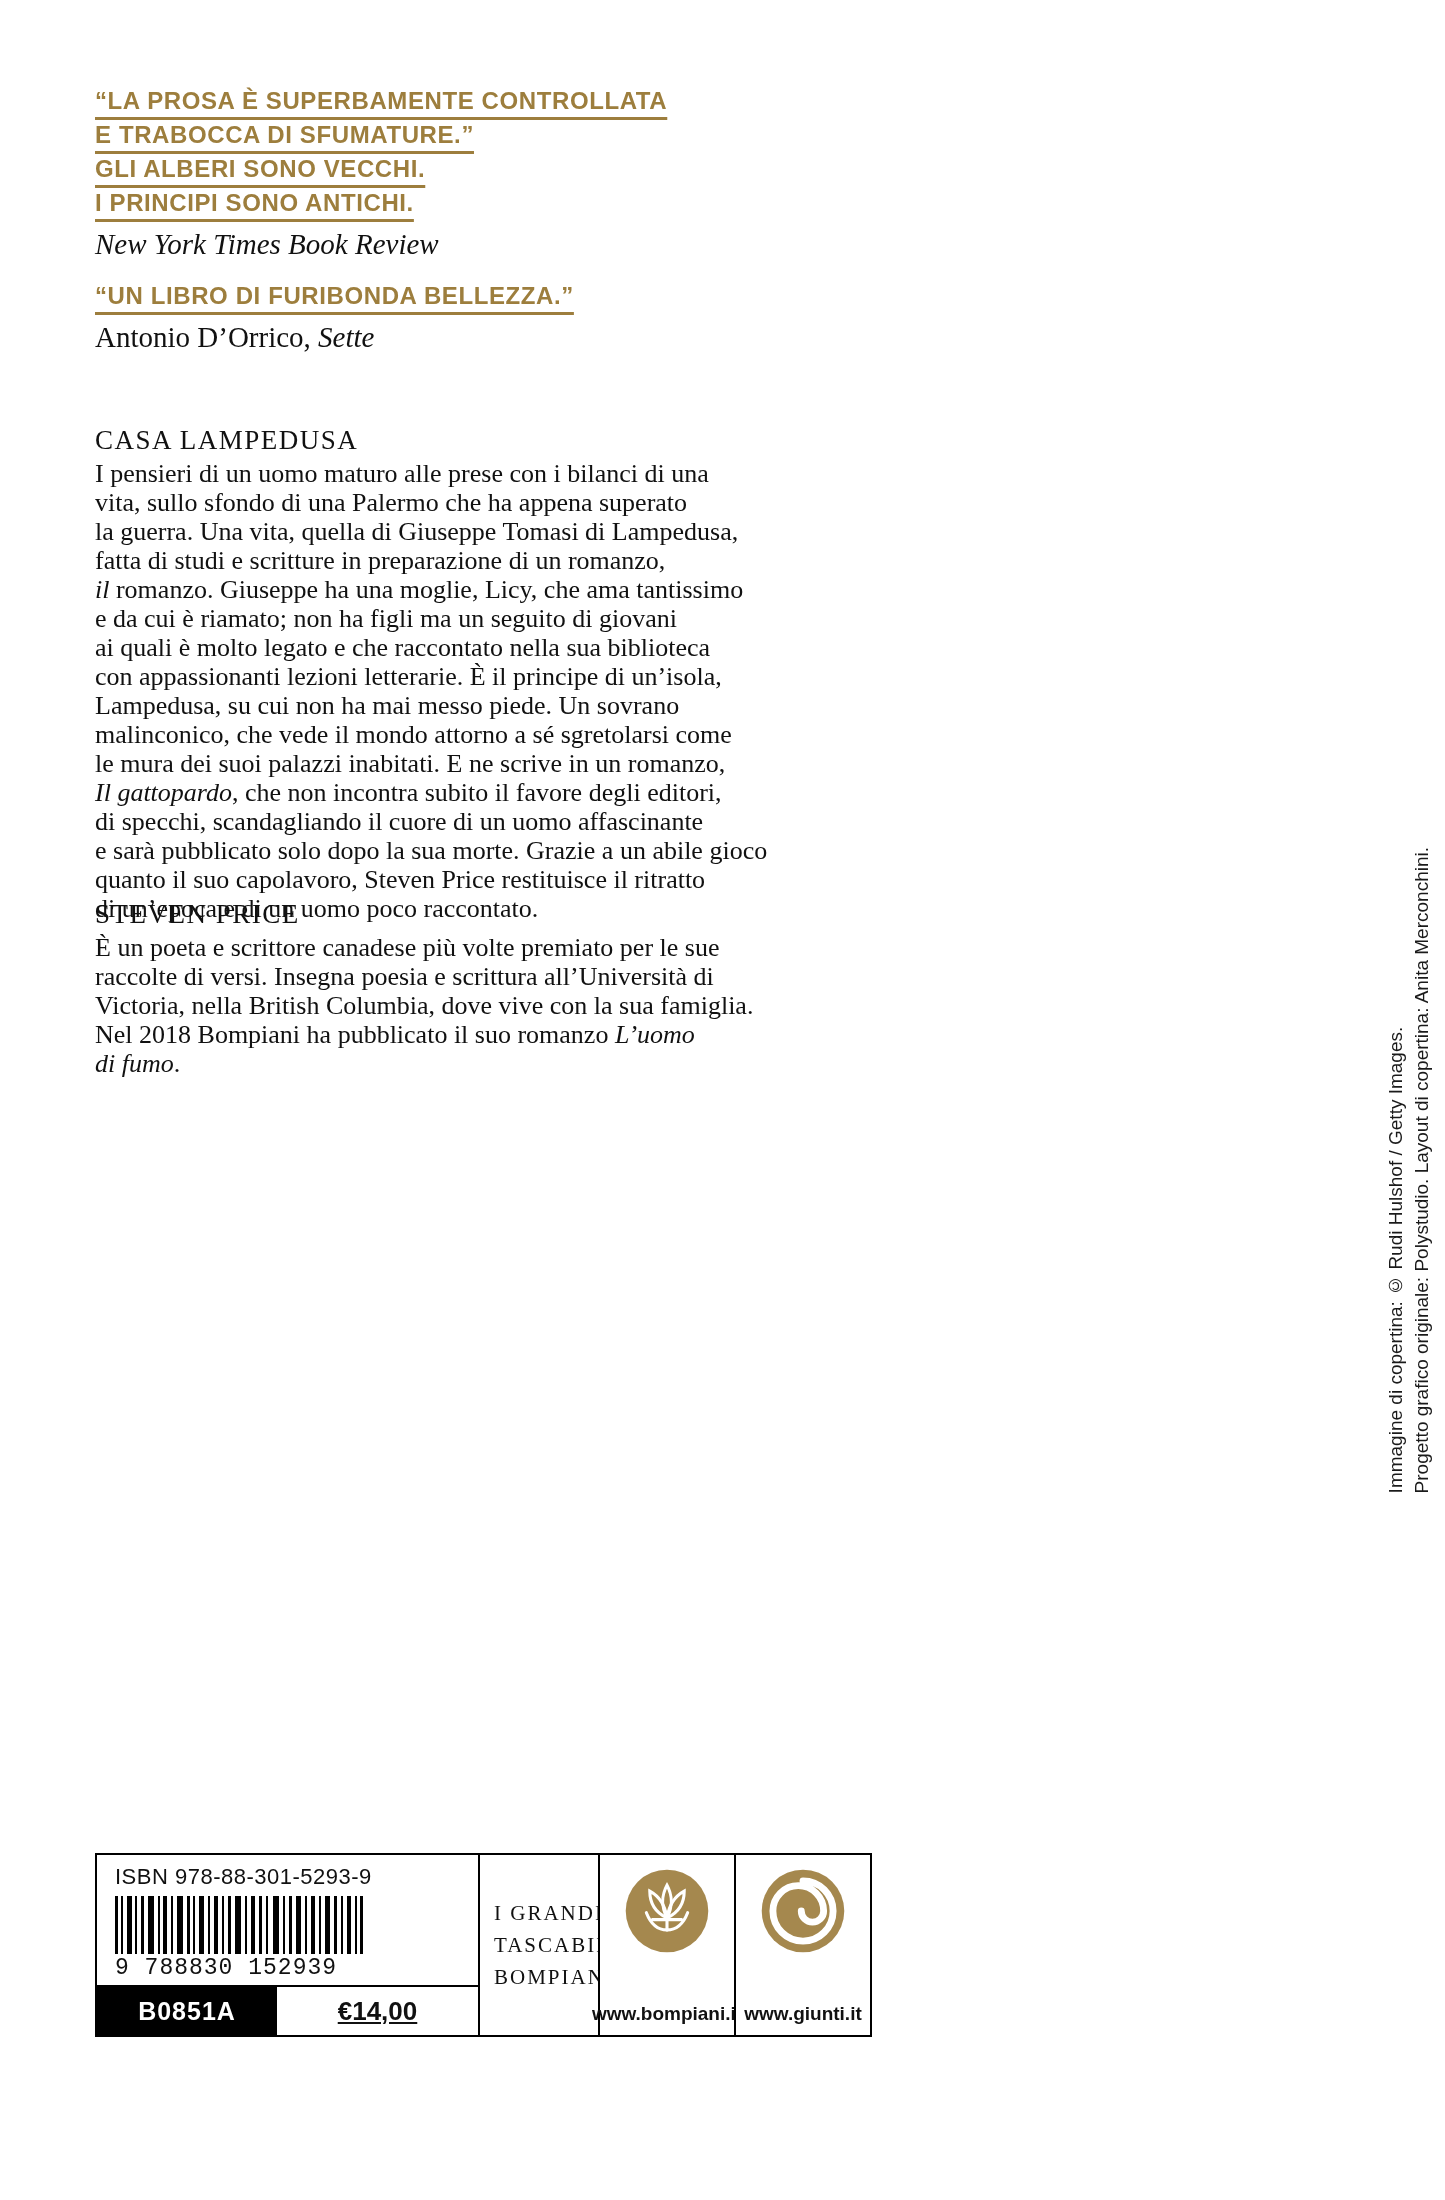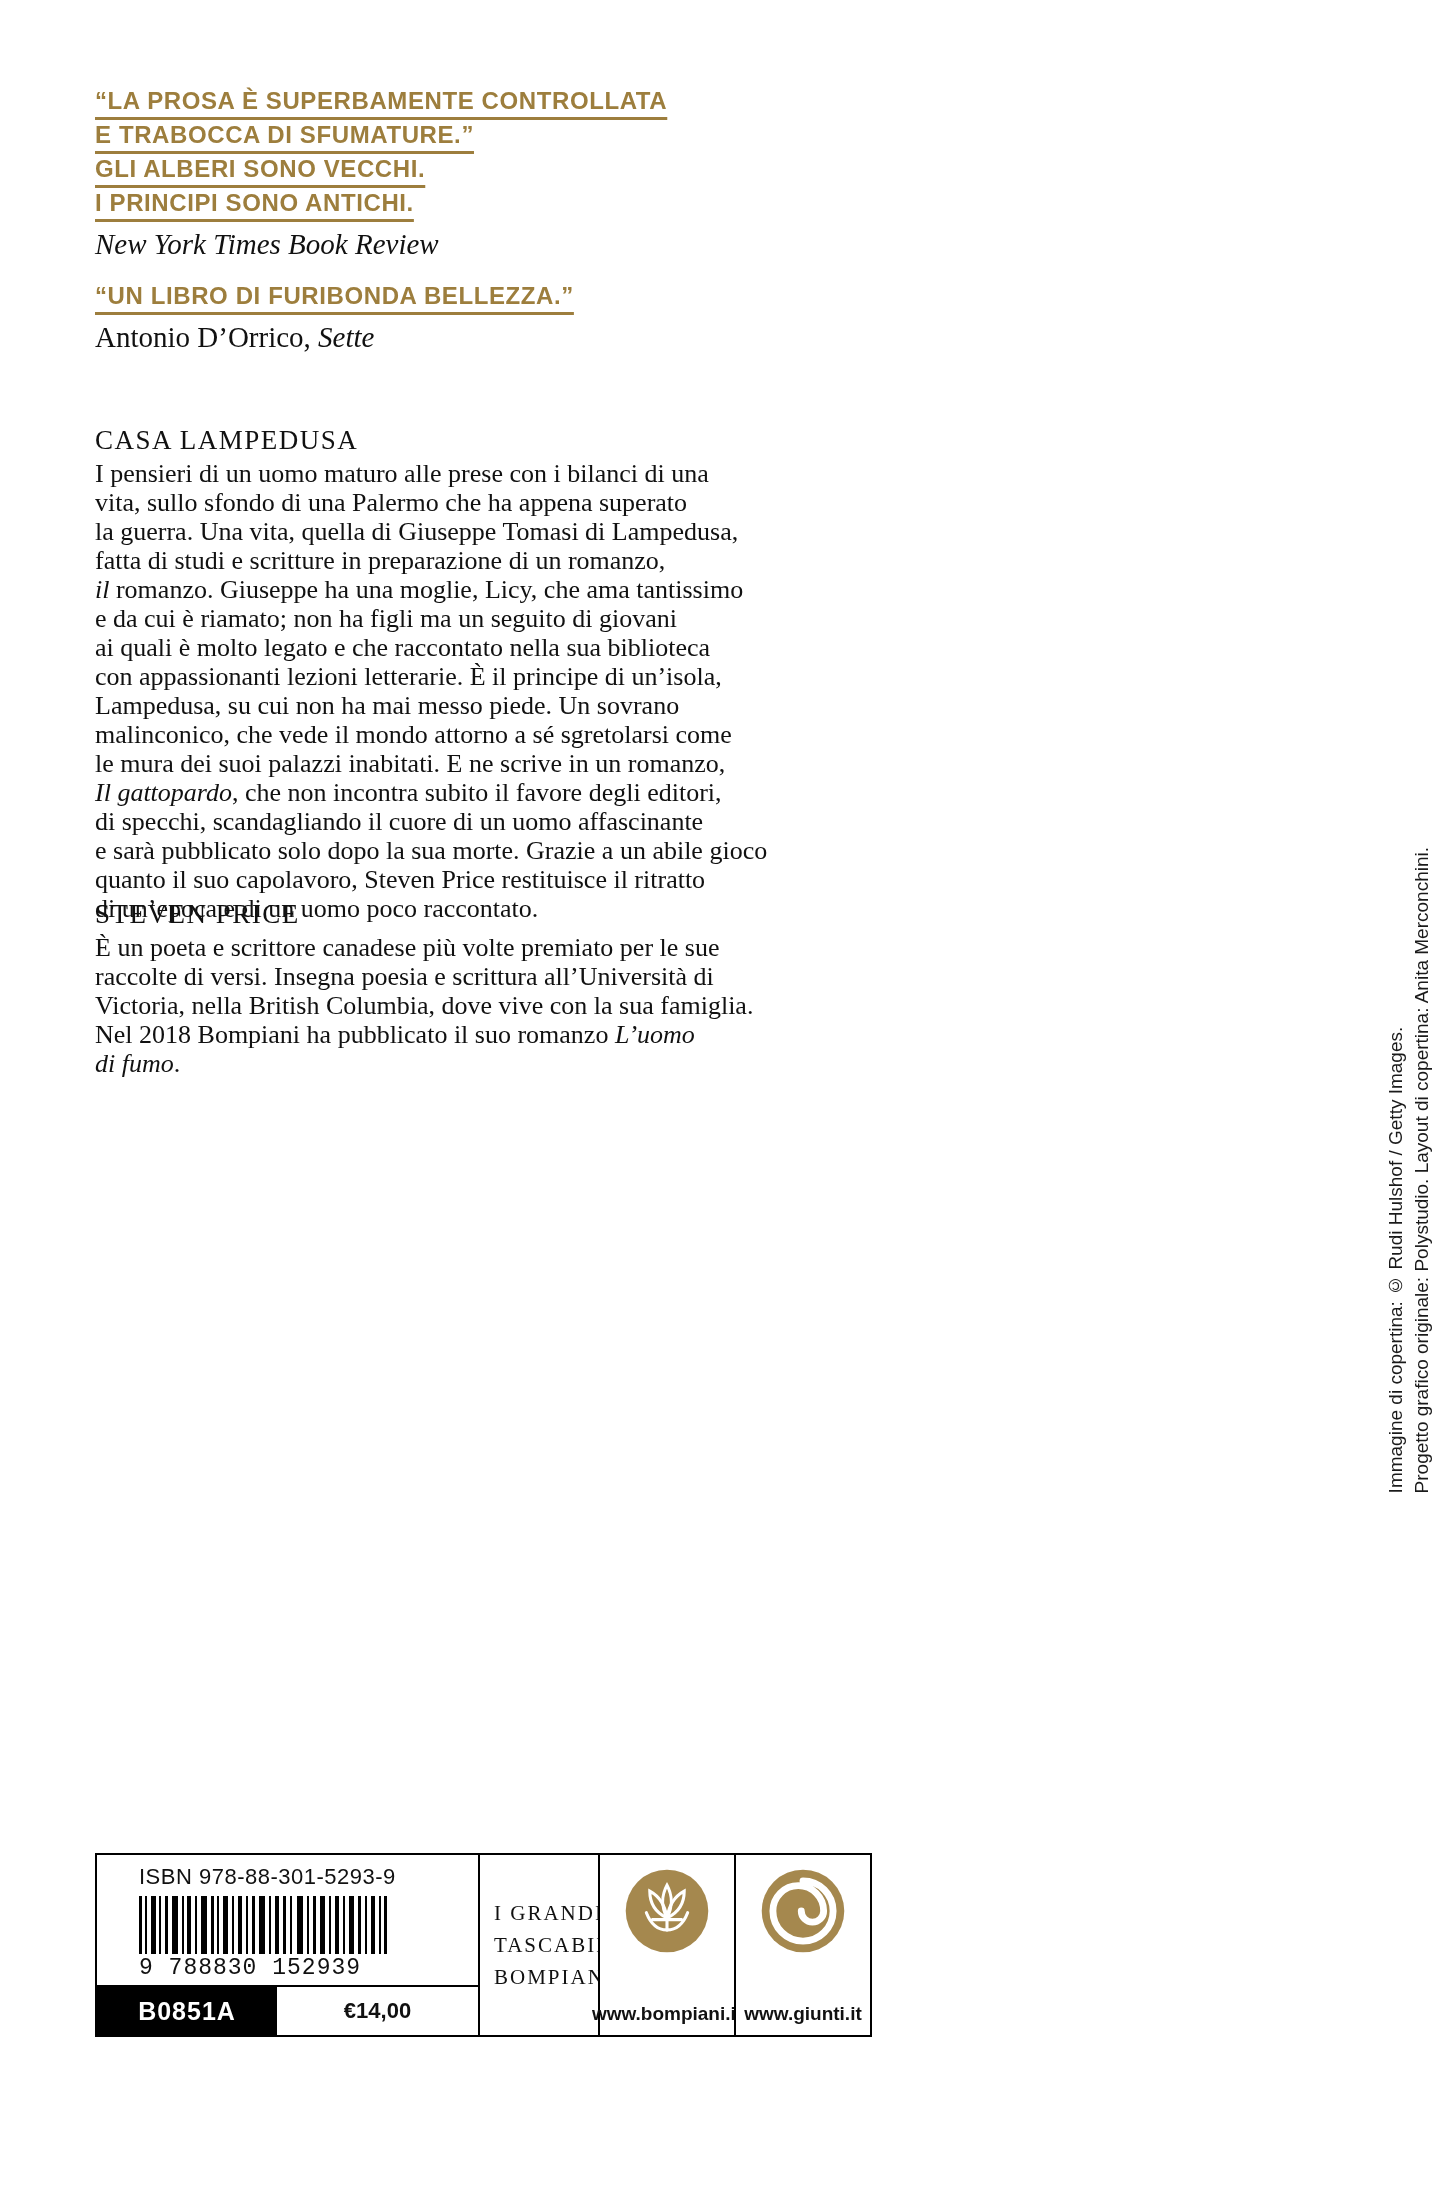--- a/index.html
+++ b/index.html
@@ -34,30 +34,30 @@
   .serif-caps { font-size: 27px; letter-spacing: 1.5px; line-height: 32px; }
   .bodytext { margin-top: 3px; }
   .bodytext .line { font-size: 26px; line-height: 29px; white-space: nowrap; }
 
   
   .footer { position: absolute; left: 95px; top: 1853px; display: flex; align-items: stretch; height: 184px; }
   .cell { border: 2px solid #000; margin-left: -2px; background: #fff; box-sizing: border-box; }
   .cell:first-child { margin-left: 0; }
 
   .barcode-cell { width: 385px; display: flex; flex-direction: column; }
-  .isbn-area { flex: 1; padding: 9px 0 0 42px; }
+  .isbn-area { flex: 1; padding: 9px 0 0 18px; }
   .isbn-label { font-family: "Liberation Sans", sans-serif; font-size: 22px; letter-spacing: 0.5px; }
   .barcode-svg { display: block; margin-top: 6px; }
   .isbn-digits { font-family: "Liberation Mono", monospace; font-size: 23px; letter-spacing: 1px; margin-top: 1px; }
   .price-row { height: 48px; border-top: 2px solid #000; display: flex; align-items: stretch; }
   .code-box { width: 180px; background: #000000; color: #fff; font-family: "Liberation Sans", sans-serif;
               font-weight: 700; font-size: 25px; letter-spacing: 1px;
               display: flex; align-items: center; justify-content: center; }
   .price { flex: 1; display: flex; align-items: center; justify-content: center;
-           font-family: "Liberation Sans", sans-serif; font-weight: 700; font-size: 22px; }
+           font-family: "Liberation Sans", sans-serif; font-weight: 700; font-size: 26px; text-decoration: underline; }
 
   .imprint-cell { width: 122px; display: flex; flex-direction: column; justify-content: center; padding-left: 14px; }
   .imprint-cell .line { font-size: 21px; letter-spacing: 2px; line-height: 32px; white-space: nowrap; }
 
   .logo-cell { width: 138px; display: flex; flex-direction: column; align-items: center;
                justify-content: space-between; padding: 13px 0 10px; }
   .logo { width: 86px; height: 86px; display: block; }
   .logo svg { display: block; }
   .logo-circle { fill: var(--logo_gold, #a5884e); }
   .url { font-family: "Liberation Sans", sans-serif; font-weight: 700; font-size: 19px; white-space: nowrap; }

